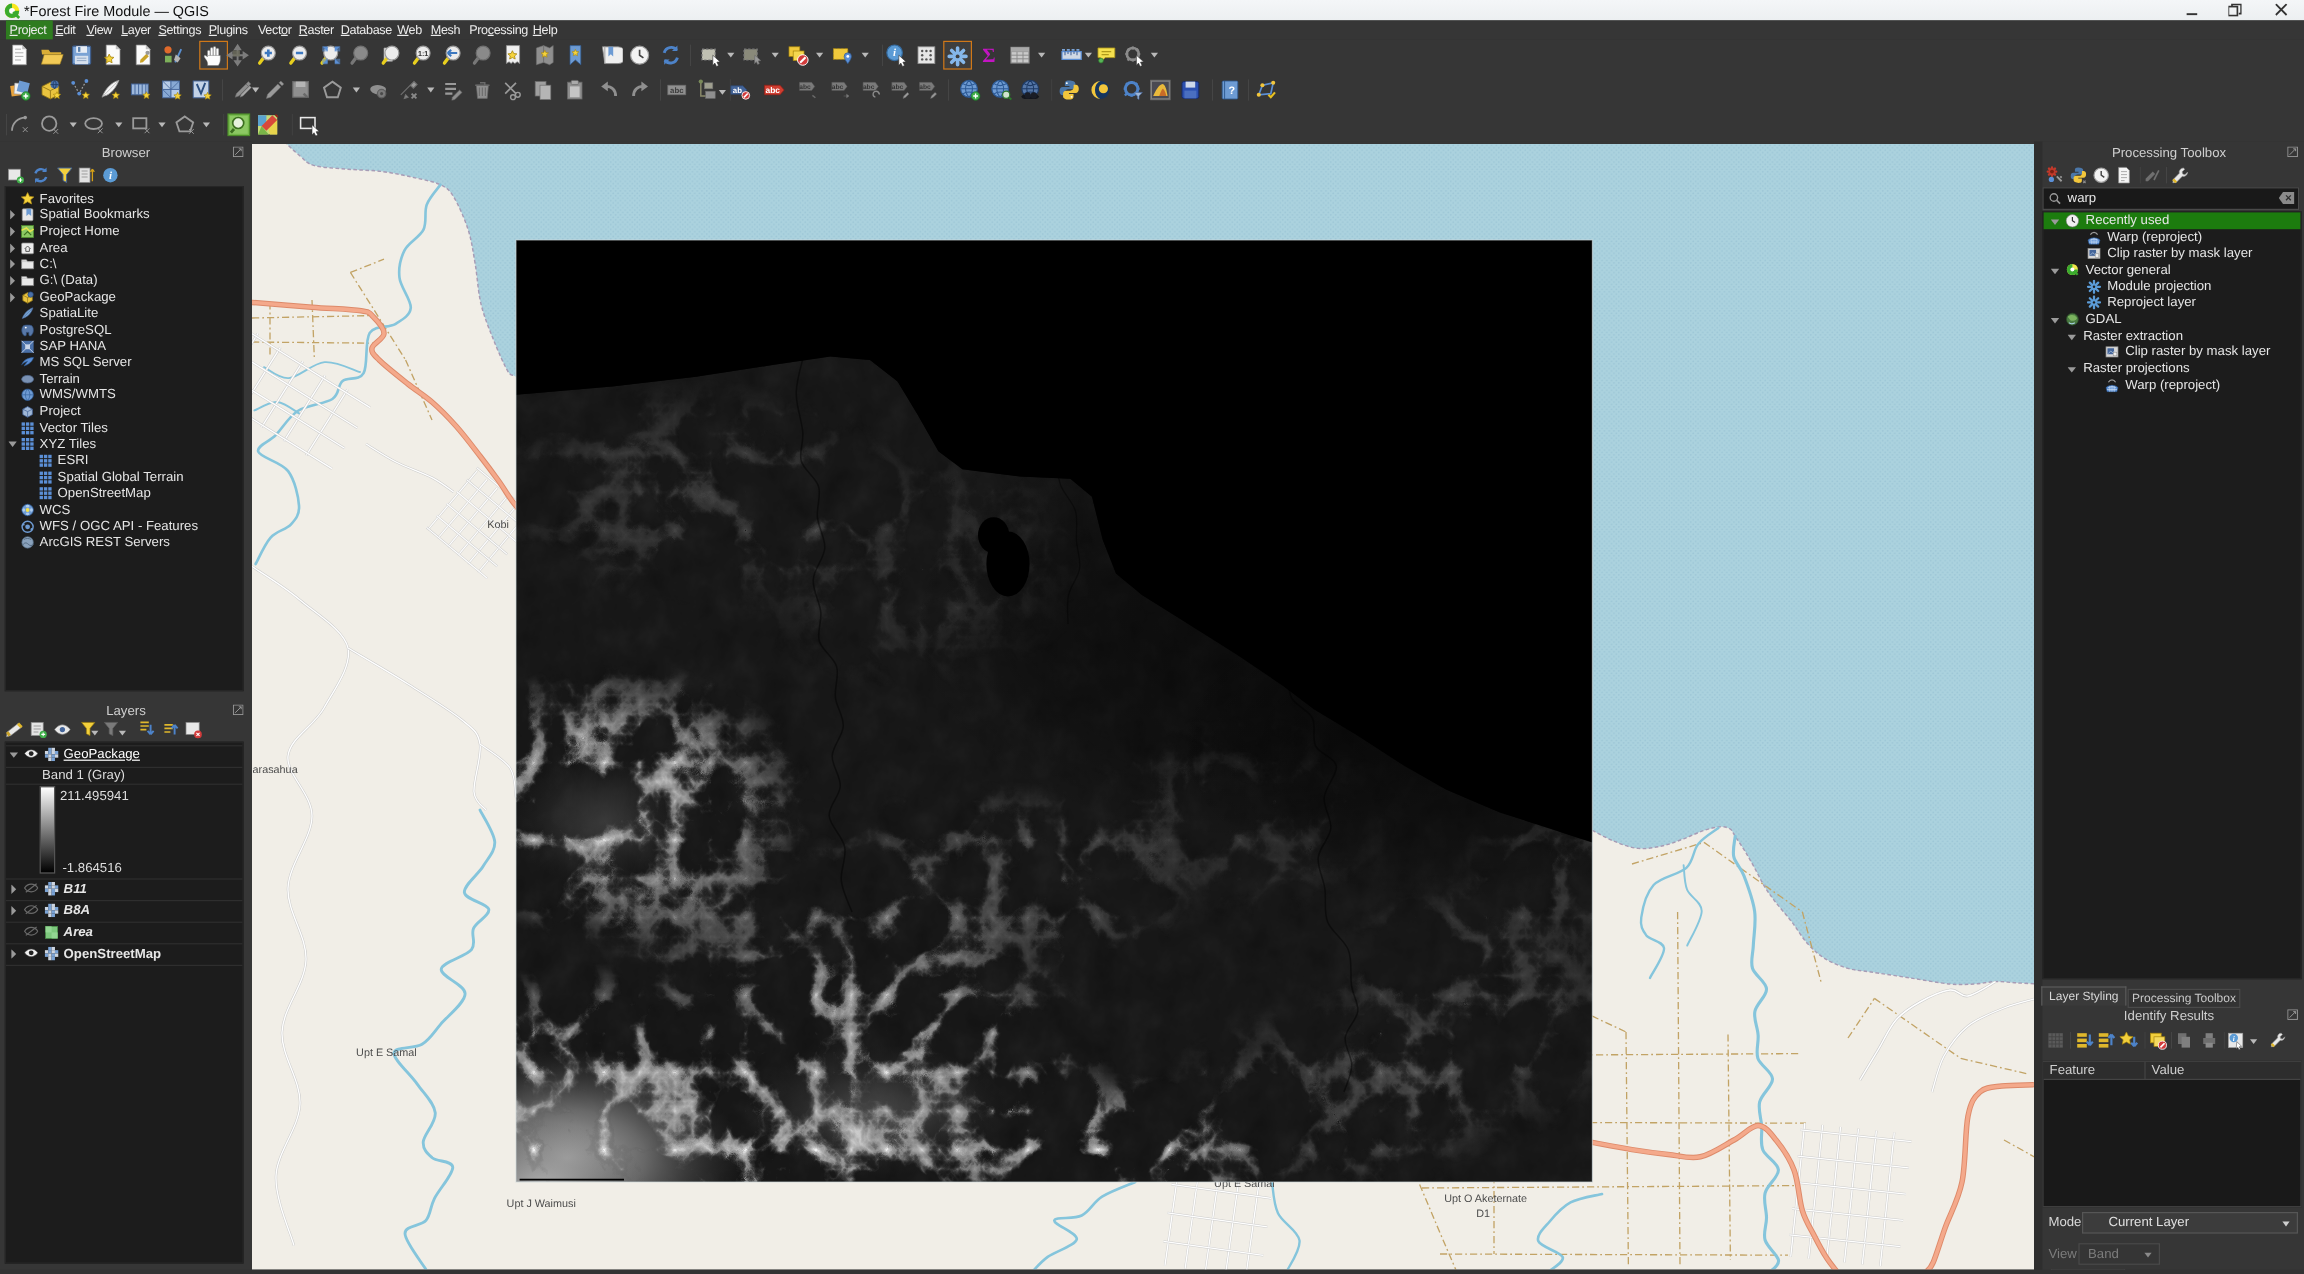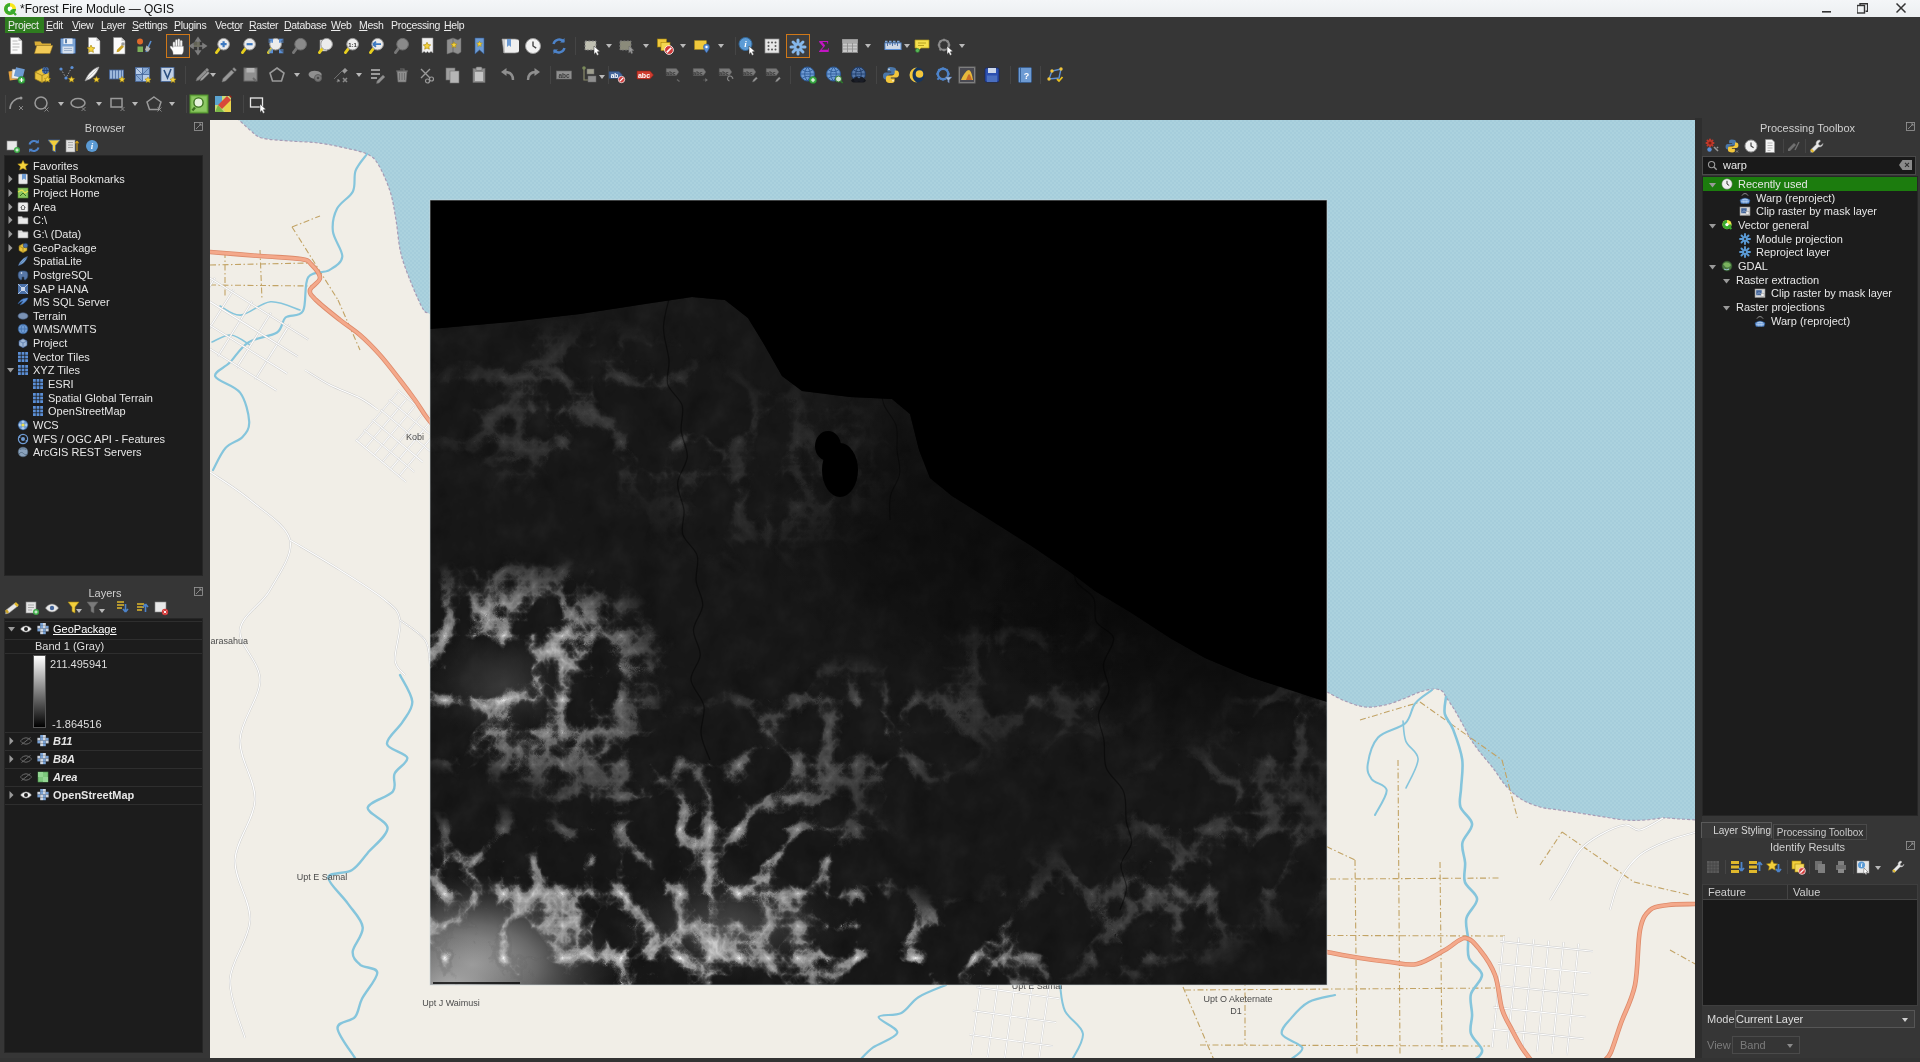--- a/index.html
+++ b/index.html
@@ -1369,21 +1369,21 @@
       <span style="position:absolute;left:41px;">Raster projections</span>
     </div>
     <div class="trow" style="left:0;top:195.5px;height:14px;line-height:14px">
       <span style="position:absolute;left:59px;top:1px"><svg viewBox="0 0 12 12" style="width:12px;height:12px">
           <path d="M1 8c3-2.5 7-2.5 10 0l-1 3.5H2z" fill="#5b8fd6" stroke="#2c5a96" stroke-width=".5"></path>
           <path d="M1.8 9.7h8.4M2.6 8.3c2-1.4 4.8-1.4 6.8 0M4.2 6.9v4.6M6 6.4v5.1M7.8 6.9v4.6" stroke="#cfe0f2" stroke-width=".6" fill="none"></path>
           <path d="M3 3.5C4.5 1 7.5 1 9 3.5" fill="none" stroke="#9a9a9a" stroke-width="1"></path>
         </svg></span>
       <span style="position:absolute;left:76px;">Warp (reproject)</span>
     </div>
-    <div style="position:absolute;left:6px;top:704px;width:71px;height:16px;background:#3a3a3a;border:1px solid #5a5a5a;border-bottom:none;color:#d8d8d8;font-size:10px;text-align:right;line-height:15px">Layer Styling</div>
+    <div style="position:absolute;left:6px;top:704px;width:71px;height:16px;background:#3a3a3a;border:1px solid #5a5a5a;border-bottom:none;color:#d8d8d8;font-size:10px;text-align:center;line-height:15px">Layer Styling</div>
     <div style="position:absolute;left:78px;top:706px;width:94px;height:16px;background:#333;border:1px solid #4a4a4a;color:#c8c8c8;font-size:10px;text-align:center;line-height:15px">Processing Toolbox</div>
     <div class="ptitle" style="top:723px;left:0">Identify Results</div>
     <svg style="position:absolute;left:211px;top:723px;width:9px;height:9px" viewBox="0 0 9 9">
       <rect x=".5" y=".5" width="8" height="8" fill="none" stroke="#9a9a9a" stroke-width=".8"></rect>
       <path d="M2 7L7 2M5 2h2v2" stroke="#9a9a9a" stroke-width=".8" fill="none"></path>
     </svg>
     <span class="i" style="left:10px;top:741px;width:16px;height:16px"><svg viewBox="0 0 16 16">
         <rect x="2" y="2" width="12" height="12" fill="#5a5a5a"></rect>
         <path d="M2 5h12M2 8h12M2 11h12M5 2v12M8 2v12M11 2v12" stroke="#444" stroke-width=".8"></path>
       </svg></span>
@@ -1433,18 +1433,18 @@
         <path d="M11 2a3 3 0 0 0-2.9 3.8L3 10.9l-.3 2.4 2.4-.3 5.1-5.1A3 3 0 0 0 14 5l-1.9 1.9-1.6-.4-.4-1.6L12 3z" fill="#e8e8e8" stroke="#999" stroke-width=".5"></path>
         <path d="M3 10.9l2.1 2.1" stroke="#e0b82c" stroke-width="2"></path>
       </svg></span>
     <div style="position:absolute;left:7px;top:766px;width:216px;height:122px;background:#191919;border:1px solid #3e3e3e"></div>
     <div style="position:absolute;left:8px;top:767px;width:214px;height:15px;background:#2d2d2d;border-bottom:1px solid #444;color:#cfcfcf;font-size:11px">
       <span style="position:absolute;left:5px;top:1px">Feature</span>
       <span style="position:absolute;left:90px;top:1px">Value</span>
       <span style="position:absolute;left:84px;top:0;width:1px;height:15px;background:#444"></span>
     </div>
     <span style="position:absolute;left:12px;top:895px;font-size:11px;color:#d8d8d8">Mode</span>
-    <div style="position:absolute;left:40px;top:892px;width:180px;height:18px;background:#3c3c3c;border:1px solid #565656;color:#e0e0e0;font-size:11px;line-height:17px"><span style="margin-left:0">Current Layer</span><span class="da" style="right:6px;left:auto;top:7px;border-top-color:#cfcfcf"></span></div>
+    <div style="position:absolute;left:40px;top:892px;width:180px;height:18px;background:#3c3c3c;border:1px solid #565656;color:#e0e0e0;font-size:11px;line-height:17px"><span style="margin-left:21px">Current Layer</span><span class="da" style="right:6px;left:auto;top:7px;border-top-color:#cfcfcf"></span></div>
     <span style="position:absolute;left:12px;top:921px;font-size:11px;color:#7c7c7c">View</span>
     <div style="position:absolute;left:37px;top:918px;width:68px;height:18px;background:#353535;border:1px solid #4a4a4a;color:#7c7c7c;font-size:11px;line-height:17px"><span style="margin-left:7px">Band</span><span class="da" style="right:6px;left:auto;top:7px;border-top-color:#8a8a8a"></span></div>
     <div style="position:absolute;left:14px;top:940px;width:62px;height:4px;background:#3e3e3e;border:1px solid #555;border-bottom:none"></div>
   </div>
 <div id="bstrip"></div>
 
 </body></html>

